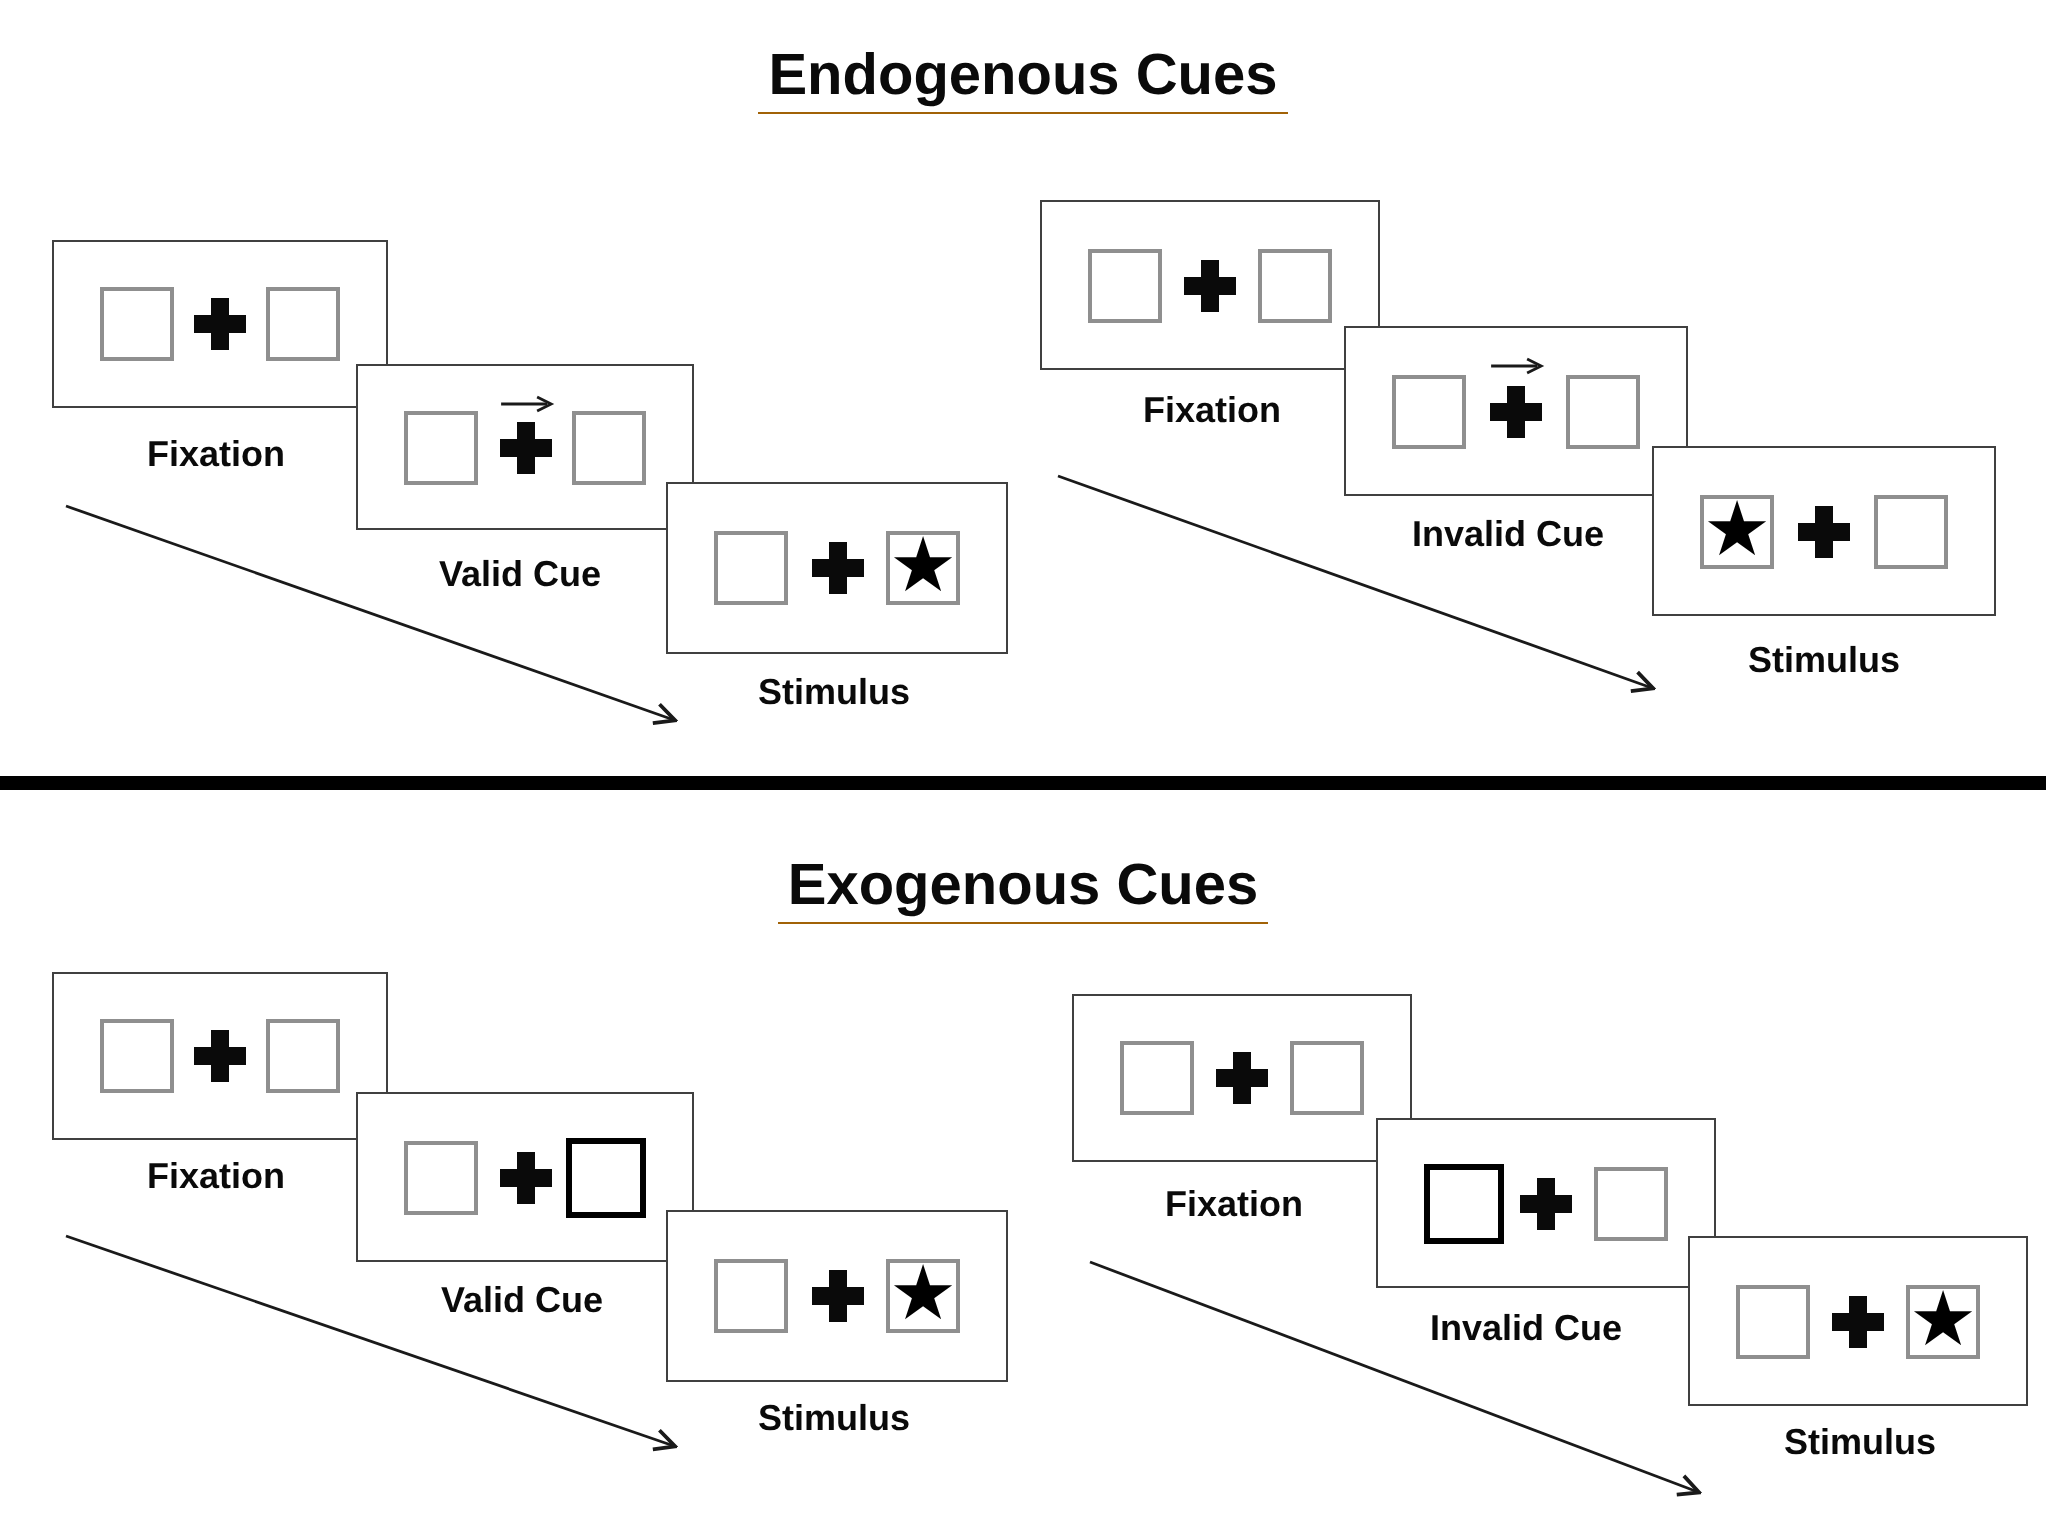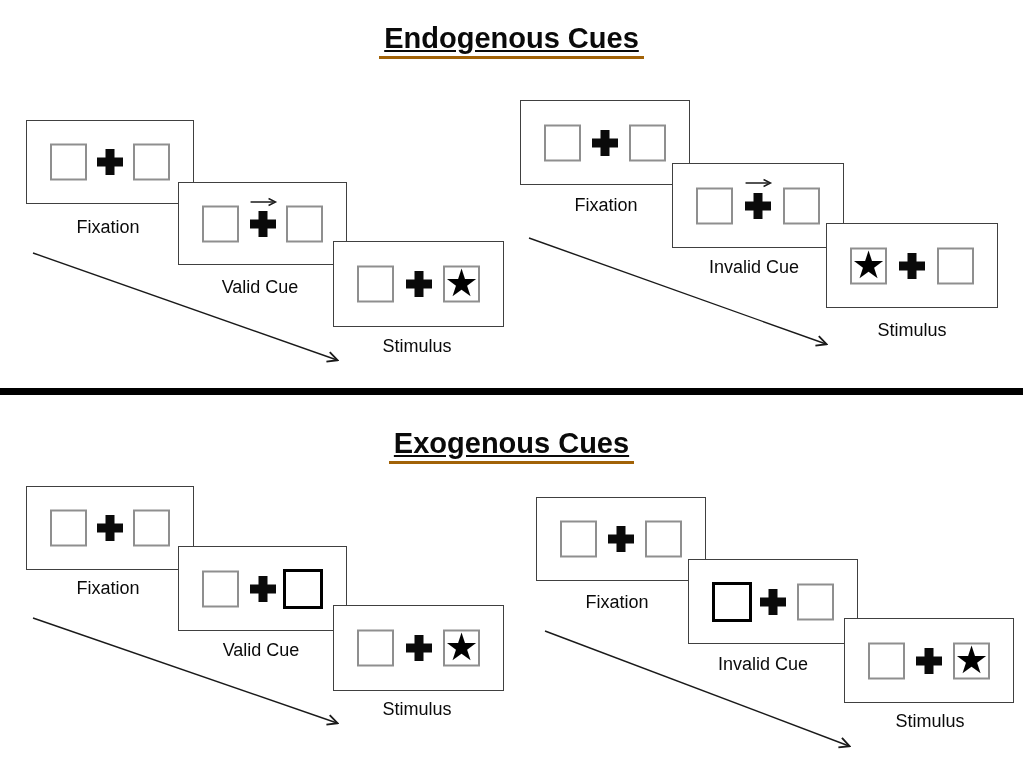--- a/index.html
+++ b/index.html
@@ -4,41 +4,41 @@
 <style>
   html,body{margin:0;padding:0;}
   body{
     width:1023px;height:767px;position:relative;background:#ffffff;
     font-family:"Liberation Sans",sans-serif;overflow:hidden;
   }
   .sec-title{
     position:absolute;left:0;width:1023px;text-align:center;
     font-weight:bold;font-size:29px;color:#0a0a0a;letter-spacing:0px;
   }
-  .sec-title span{display:inline-block;border-bottom:3px solid #a16207;padding:0 5px 1px 5px;text-decoration:underline;}
+  .sec-title span{display:inline-block;border-bottom:1px solid #a16207;padding:0 5px 1px 5px;}
   #title-endo{top:22px;}
   #title-exo{top:415px;margin-top:12px;}
   .divider{position:absolute;left:0;top:388px;width:1023px;height:7px;background:#000;}
   .panel{position:absolute;background:#fff;border:1px solid #404040;box-sizing:border-box;}
   .sq{
     position:absolute;top:50%;transform:translateY(-50%);
     width:37px;height:37px;background:#fff;border:2px solid #8f8f8f;box-sizing:border-box;
     display:flex;align-items:center;justify-content:center;
   }
   .sq.left{left:23px;}
   .sq.right{right:23px;}
   .sq.thick{width:40px;height:40px;border:3px solid #000;}
   .plus{position:absolute;left:50%;top:50%;transform:translate(-50%,-50%);width:26px;height:26px;}
   .plus::before{content:"";position:absolute;left:50%;top:0;transform:translateX(-50%);width:9px;height:26px;background:#0a0a0a;}
   .plus::after{content:"";position:absolute;top:50%;left:0;transform:translateY(-50%);width:26px;height:9px;background:#0a0a0a;}
   .cue-arrow{position:absolute;left:50%;top:14px;transform:translateX(-48%);}
   .star{font-family:"DejaVu Sans",sans-serif;font-size:38px;line-height:34px;color:#000;margin-top:-3px;}
   .lbl{
     position:absolute;transform:translateX(-50%);white-space:nowrap;
-    font-weight:normal;font-size:18px;color:#0a0a0a;
+    font-weight:bold;font-size:18px;color:#0a0a0a;
   }
   
   #tl-fix{left:26px;top:120px;width:168px;height:84px;}
   #tl-cue{left:178px;top:182px;width:169px;height:83px;}
   #tl-stim{left:333px;top:241px;width:171px;height:86px;}
   
   #tr-fix{left:520px;top:100px;width:170px;height:85px;}
   #tr-cue{left:672px;top:163px;width:172px;height:85px;}
   #tr-stim{left:826px;top:223px;width:172px;height:85px;}
   

